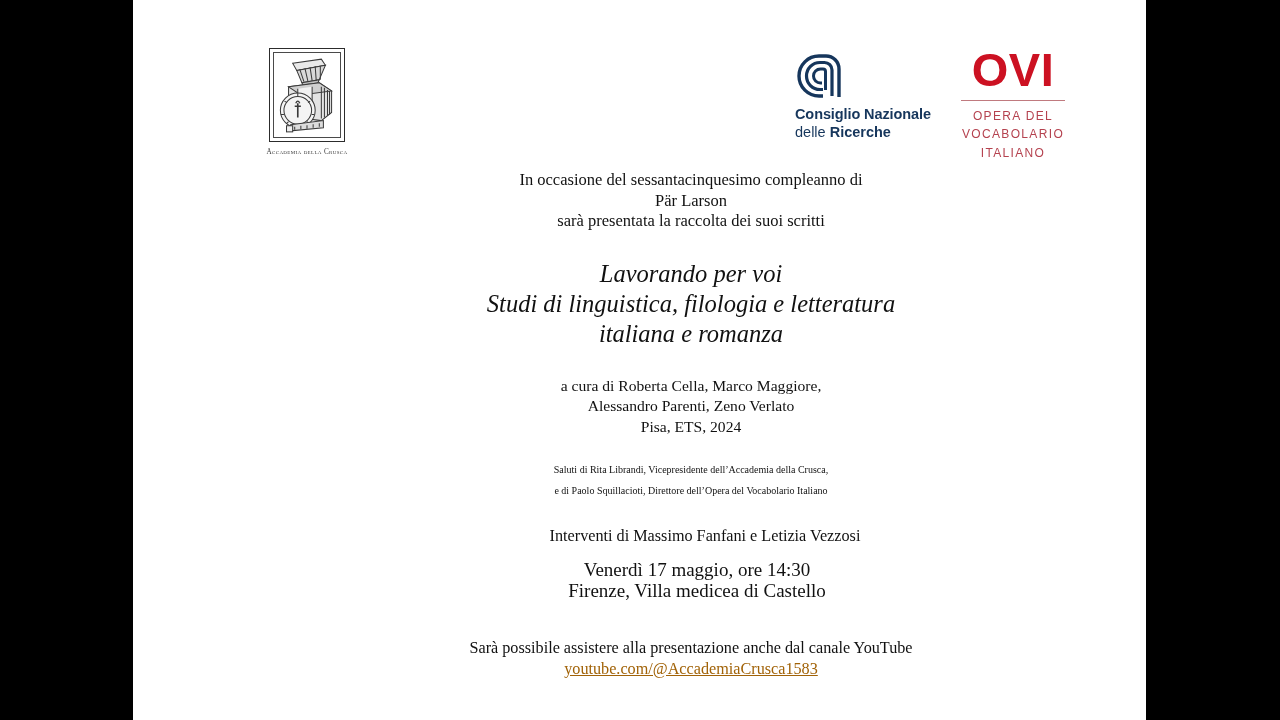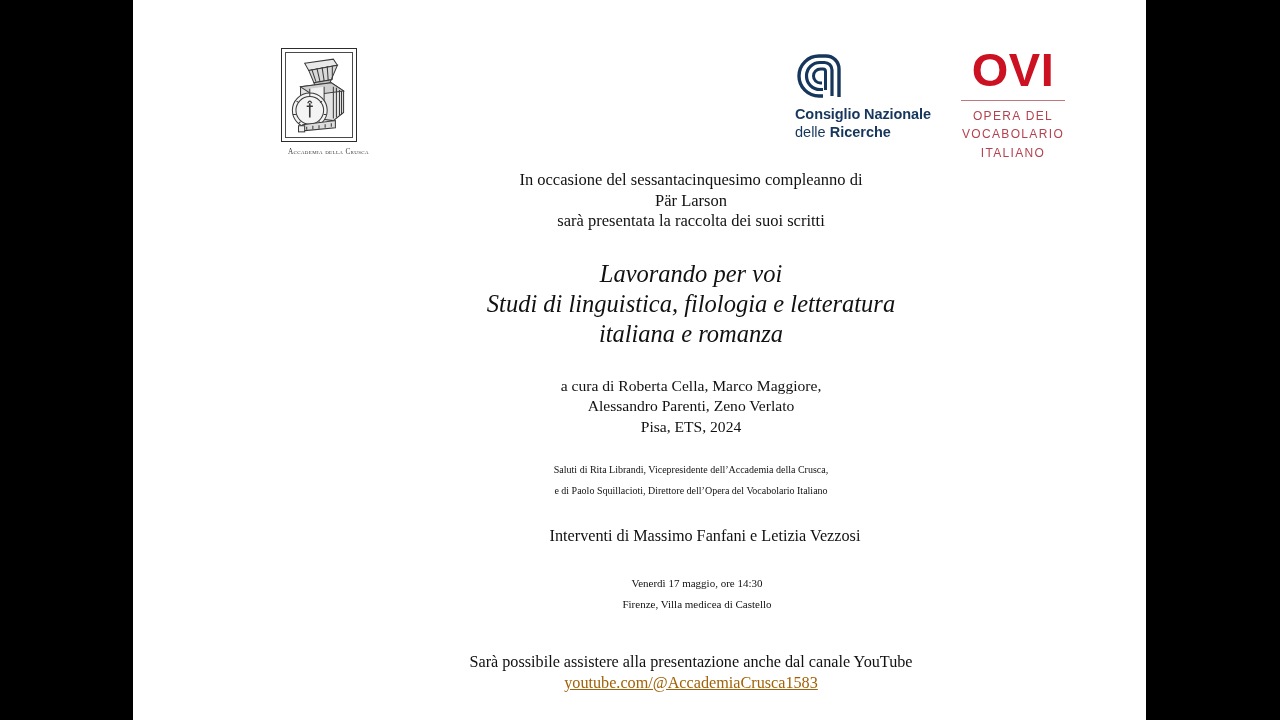--- a/index.html
+++ b/index.html
@@ -46,24 +46,24 @@
     position: absolute;
     left: 0;
     top: 0;
     width: 1013px;
     height: 170px;
   }
 
   
   #crusca-logo {
     position: absolute;
-    left: 136px;
+    left: 124px;
     top: 48px;
     width: 100px;
-    text-align: right;
+    text-align: center;
   }
   #crusca-frame {
     width: 76px;
     height: 94px;
     margin: 0 auto;
     border: 1.6px solid #2c2c2c;
     padding: 3px;
     box-sizing: border-box;
     background: #ffffff;
   }
@@ -174,23 +174,23 @@
   .greetings .ln { display: block; }
 
   .speakers {
     font-size: 16.2px;
     line-height: 21px;
     margin-top: 25px;
     padding-left: 28px;
   }
 
   .when {
-    font-size: 11px;
+    font-size: 19px;
     line-height: 21px;
-    margin-top: 26px;
+    margin-top: 12px;
     padding-left: 12px;
   }
   .when .ln { display: block; }
 
   .stream {
     font-size: 16.2px;
     line-height: 21px;
     margin-top: 37px;
   }
   .stream .ln { display: block; }

